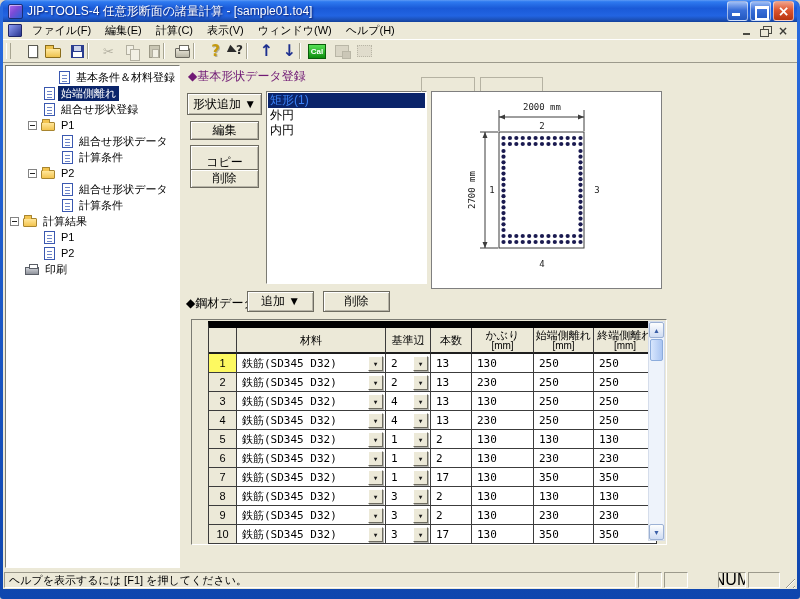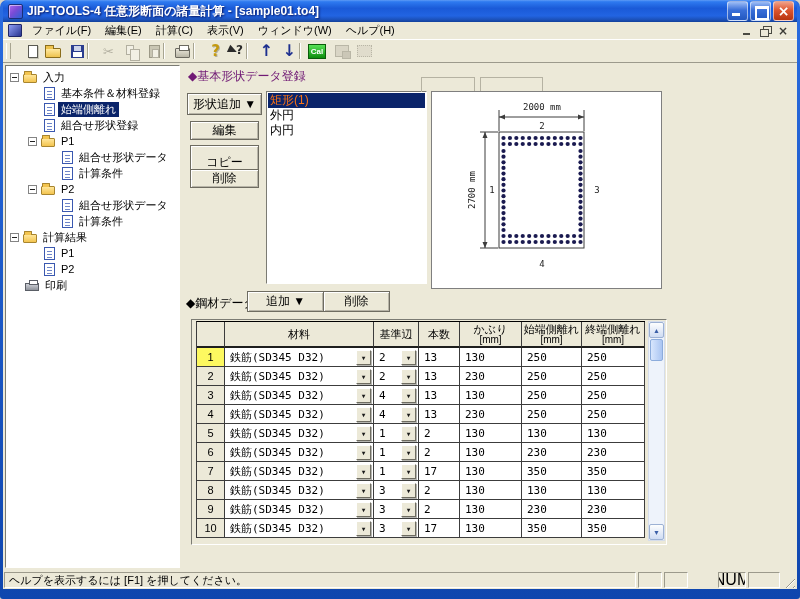--- a/index.html
+++ b/index.html
@@ -6,21 +6,21 @@
   body{width:800px;height:599px;overflow:hidden;font-family:"Liberation Sans","DejaVu Sans",sans-serif;-webkit-font-smoothing:antialiased}
   *{box-sizing:border-box}
 
   .window{width:800px;height:599px;background:linear-gradient(#2a6ce0,#0f46ae);border-radius:7px 7px 3px 3px;padding:0 3px 5px;position:relative}
 
   
   .titlebar{height:22px;display:flex;align-items:center;padding:0 3px;border-radius:5px 5px 0 0;
     background:linear-gradient(180deg,#5e9bf5 0%,#2e7af0 8%,#1a5ad8 38%,#2264e2 72%,#1b50b8 90%,#12409a 100%);color:#fff}
   .app-icon{width:15px;height:15px;margin:0 4px 0 2px;border-radius:2px;flex:none;
     background:linear-gradient(135deg,#b06cf0 0%,#7b4bd6 45%,#2a62d6 100%);border:1px solid #1b2e78;box-shadow:inset 1px 1px 0 rgba(255,255,255,.5)}
-  .title-text{flex:1;font-size:12px;font-weight:bold;white-space:nowrap;overflow:hidden;text-shadow:1px 1px 2px rgba(0,0,60,.8)}
+  .title-text{flex:1;font-size:12px;font-weight:normal;white-space:nowrap;overflow:hidden;text-shadow:1px 1px 2px rgba(0,0,60,.8)}
   .win-controls{display:flex;gap:2px;flex:none}
   .wbtn{width:21px;height:20px;border-radius:3px;border:1px solid rgba(255,255,255,.55);position:relative}
   .wbtn.bluebtn{background:linear-gradient(#9dbdf6,#3a6fd8 45%,#2257c0)}
   .wbtn.redbtn{background:linear-gradient(#f0a088,#dd5630 45%,#b83410)}
   .wbtn.minb::after{content:"";position:absolute;left:4px;bottom:4px;width:8px;height:3px;background:#fff}
   .wbtn.maxb::after{content:"";position:absolute;left:4px;top:4px;width:10px;height:9px;border:2px solid #fff;border-top-width:3px}
   .wbtn.closeb::after{content:"×";position:absolute;left:0;top:0;right:0;bottom:0;color:#fff;font:bold 14px/18px "DejaVu Sans",sans-serif;text-align:center}
 
   .win-inner{background:#ece9d8;height:567px;display:flex;flex-direction:column}
 
@@ -92,40 +92,40 @@
   .btn{position:absolute;background:#ece9d8;border:1px solid #6e6c61;box-shadow:inset 1px 1px 0 #fff,inset -1px -1px 0 #b8b5a8;
     font-size:12px;display:flex;align-items:center;justify-content:center;white-space:nowrap;cursor:default}
   .btn-add-shape{left:4px;top:30px;width:75px;height:22px}
   .btn-edit{left:7px;top:58px;width:69px;height:19px}
   .btn-copy{left:7px;top:82px;width:69px;height:35px}
   .btn-delete{left:7px;top:106px;width:69px;height:19px}
 
   .shape-list{position:absolute;left:83px;top:28px;width:161px;height:193px;background:#fff;
     border:1px solid;border-color:#7b7b73 #fff #fff #7b7b73;font-size:12px;padding:1px;overflow:hidden}
   .shape-item{height:15px;line-height:15px;padding-left:2px;white-space:nowrap}
-  .shape-item.selected{background:#0a246a;color:#f97316}
+  .shape-item.selected{background:#0a246a;color:#3b82f6}
 
   .ebox{position:absolute;top:14px;height:15px;border:1px solid #b5b2a2;border-bottom:none}
   .ebox1{left:238px;width:54px}
   .ebox2{left:297px;width:63px}
 
   .preview{position:absolute;left:248px;top:28px;width:231px;height:198px;background:#fff;border:1px solid #7f7f7f}
   .preview svg{display:block}
   .preview text{font-family:"DejaVu Sans Mono",monospace;font-size:9px;fill:#222}
   .preview line,.preview rect{stroke:#3c3c3c;fill:none;stroke-width:1}
   .preview polygon{fill:#3c3c3c}
   [data-name="rebar-dots"] circle{stroke:none}
 
   .steel-title{position:absolute;left:3px;top:232px;font-size:12px;white-space:nowrap}
-  .btn-steel-add{left:64px;top:228px;width:77px;height:21px}
+  .btn-steel-add{left:64px;top:228px;width:67px;height:21px}
   .btn-steel-del{left:140px;top:228px;width:67px;height:21px}
 
   .table-wrap{position:absolute;left:8px;top:256px;width:476px;height:226px;background:#ece9d8;
     border:1px solid;border-color:#7b7b73 #fff #fff #7b7b73}
-  .steel-table{position:absolute;left:4px;top:1px;border-top:1px solid #000000;border-left:1px solid #3c3c3c;background:#4d7c0f}
+  .steel-table{position:absolute;left:16px;top:1px;border-top:7px solid #000000;border-left:1px solid #3c3c3c;background:#4d7c0f}
   .tr{display:grid;grid-template-columns:28px 149px 45px 41px 62px 60px 63px}
   .th,.td{border-right:1px solid #3c3c3c;border-bottom:1px solid #3c3c3c;overflow:hidden}
   .th{background:#ece9d8;text-align:center;font-size:11px;display:flex;flex-direction:column;justify-content:center;min-height:26px;line-height:12px}
   .head .th{border-bottom:2px solid #1e1e1e}
   .th .sub{font-size:10px;line-height:10px}
   .td{height:19px;background:#fff;display:flex;align-items:center;padding:0 2px 0 5px;
     font-family:"DejaVu Sans Mono",monospace;font-size:11px;white-space:nowrap}
   .td .cv{flex:1;overflow:hidden}
   .td.rownum{background:#ece9d8;justify-content:center;padding:0;font-family:"Liberation Sans",sans-serif}
   .td.rownum .cv{flex:none}
@@ -235,26 +235,21 @@
           <span class="tb-ic ic-result-1" data-name="result-1-icon"></span>
         </span>
         <span class="tb-btn disabled" data-name="result-2-button">
           <span class="tb-ic ic-result-2" data-name="result-2-icon"></span>
         </span>
       </div>
 
     <div class="client" data-name="client-area">
 
       <div class="tree-panel" data-name="project-tree">
-          <div class="tree-row" data-name="tree-item-input" style="padding-left: 4px;">
-            <span class="expander" data-name="collapse-icon"></span>
-            <span class="ti ti-folder" data-name="folder-icon"></span>
-            <span class="tree-label" data-name="tree-item-label">入力</span>
-          </div>
-          <div class="tree-row" data-name="tree-item-basic-conditions" style="padding-left: 22px;">
+          <div class="tree-row" data-name="tree-item-basic-conditions" style="padding-left: 37px;">
             <span class="exp-space" data-name="tree-indent"></span>
             <span class="ti ti-doc" data-name="document-icon"></span>
             <span class="tree-label" data-name="tree-item-label">基本条件＆材料登録</span>
           </div>
           <div class="tree-row" data-name="tree-item-basic-shape" style="padding-left: 22px;">
             <span class="exp-space" data-name="tree-indent"></span>
             <span class="ti ti-doc" data-name="document-icon"></span>
             <span class="tree-label selected" data-name="tree-item-label">始端側離れ</span>
           </div>
           <div class="tree-row" data-name="tree-item-combined-shape" style="padding-left: 22px;">

